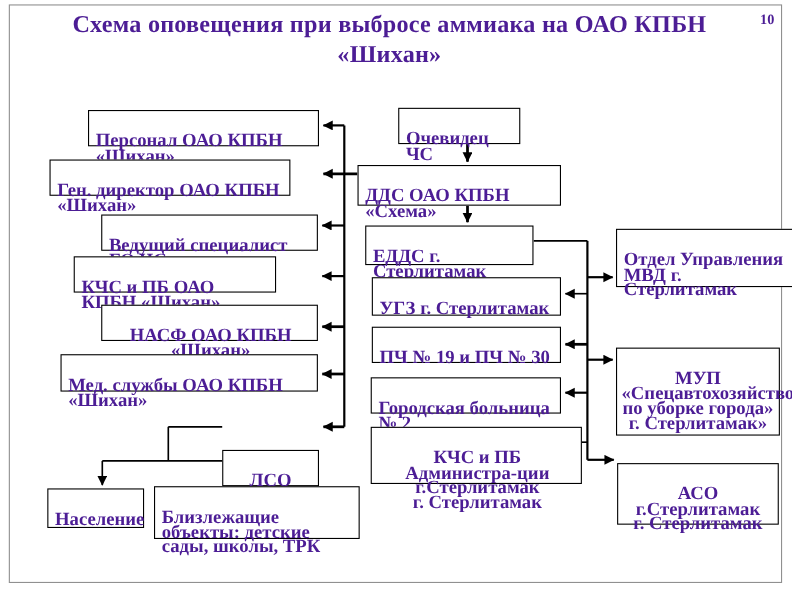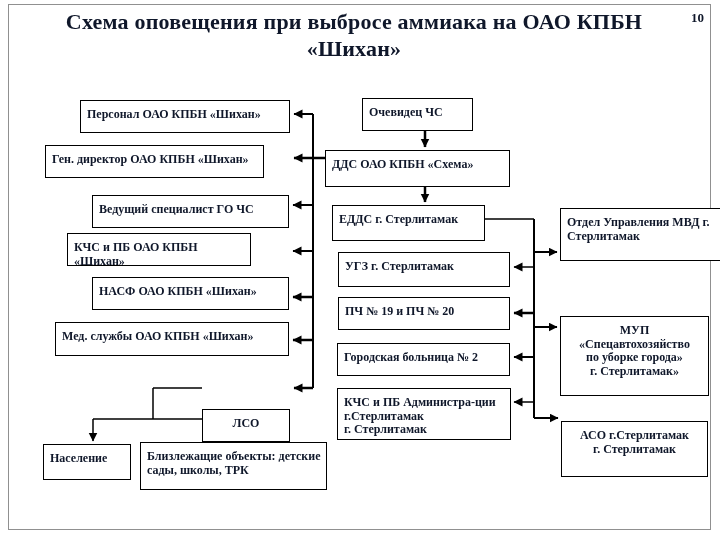--- a/index.html
+++ b/index.html
@@ -1,23 +1,23 @@
 <!DOCTYPE html>
 <html><head>
 <meta charset="utf-8">
 <style>
   html,body{margin:0;padding:0;background:#ffffff;}
   .slide{position:relative;width:720px;height:540px;background:#fff;overflow:hidden;
-         font-family:"Liberation Serif","DejaVu Serif",serif;color:#0f172a;text-decoration:underline;}
+         font-family:"Liberation Serif","DejaVu Serif",serif;color:#4c1d95;text-decoration:underline;}
   .frame{position:absolute;left:8px;top:4px;width:701px;height:524px;border:1px solid #909090;}
   .title{position:absolute;left:24px;top:8px;width:660px;text-align:center;
          font-weight:bold;font-size:22px;line-height:27px;letter-spacing:.2px;}
   .pagenum{position:absolute;right:16px;top:10px;font-weight:bold;font-size:13px;}
   .box{position:absolute;border:1.5px solid #000;background:#fff;box-sizing:border-box;
-       font-weight:bold;font-size:12px;line-height:13.5px;padding:7px 4px 0 6px;}
+       font-weight:bold;font-size:17px;line-height:13.5px;padding:20px 4px 0 6px;}
   .box.center{text-align:center;padding-left:4px;margin-top:36px;}
   svg.connectors{position:absolute;left:0;top:0;pointer-events:none;}
 </style>
 </head>
 <body>
 
 <div class="slide">
   <div class="frame"></div>
 
   <div class="title">
@@ -65,21 +65,21 @@
       </div>
       <div class="box" style="left: 45px; top: 145px; width: 219px; height: 33px;">
         <div>Ген. директор ОАО КПБН «Шихан»</div>
       </div>
       <div class="box" style="left: 92px; top: 195px; width: 197px; height: 33px;">
         <div>Ведущий специалист ГО ЧС</div>
       </div>
       <div class="box" style="left: 67px; top: 233px; width: 184px; height: 33px;">
         <div>КЧС и ПБ ОАО КПБН «Шихан»</div>
       </div>
-      <div class="box" style="left: 92px; top: 277px; width: 197px; height: 33px;">
+      <div class="box" style="left: 92px; top: 277px; width: 197px; height: 33px; text-align: center;">
         <div>НАСФ ОАО КПБН «Шихан»</div>
       </div>
       <div class="box" style="left: 55px; top: 322px; width: 234px; height: 34px;">
         <div>Мед. службы ОАО КПБН «Шихан»</div>
       </div>
       <div class="box center" style="left: 202px; top: 373px; width: 88px; height: 33px;">
         <div>ЛСО</div>
       </div>
       <div class="box" style="left: 43px; top: 444px; width: 88px; height: 36px;">
         <div>Население</div>
@@ -94,26 +94,26 @@
       <div class="box" style="left: 325px; top: 150px; width: 185px; height: 37px;">
         <div>ДДС ОАО КПБН «Схема»</div>
       </div>
       <div class="box" style="left: 332px; top: 205px; width: 153px; height: 36px;">
         <div>ЕДДС г. Стерлитамак</div>
       </div>
       <div class="box" style="left: 338px; top: 252px; width: 172px; height: 35px;">
         <div>УГЗ г. Стерлитамак</div>
       </div>
       <div class="box" style="left: 338px; top: 297px; width: 172px; height: 33px;">
-        <div>ПЧ № 19 и ПЧ № 20</div>
+        <div>ПЧ № 19 и ПЧ № 30</div>
       </div>
       <div class="box" style="left: 337px; top: 343px; width: 173px; height: 33px;">
         <div>Городская больница № 2</div>
       </div>
-      <div class="box" style="left: 337px; top: 388px; width: 174px; height: 52px;">
+      <div class="box" style="left: 337px; top: 388px; width: 192px; height: 52px; text-align: center;">
         <div>КЧС и ПБ Администра-ции</div>
         <div>г.Стерлитамак</div>
         <div>г. Стерлитамак</div>
       </div>
       <div class="box" style="left: 560px; top: 208px; width: 176px; height: 53px;">
         <div>Отдел Управления МВД г.</div>
         <div>Стерлитамак</div>
       </div>
       <div class="box center" style="left: 560px; top: 280px; width: 149px; height: 80px;">
         <div>МУП «Спецавтохозяйство</div>

